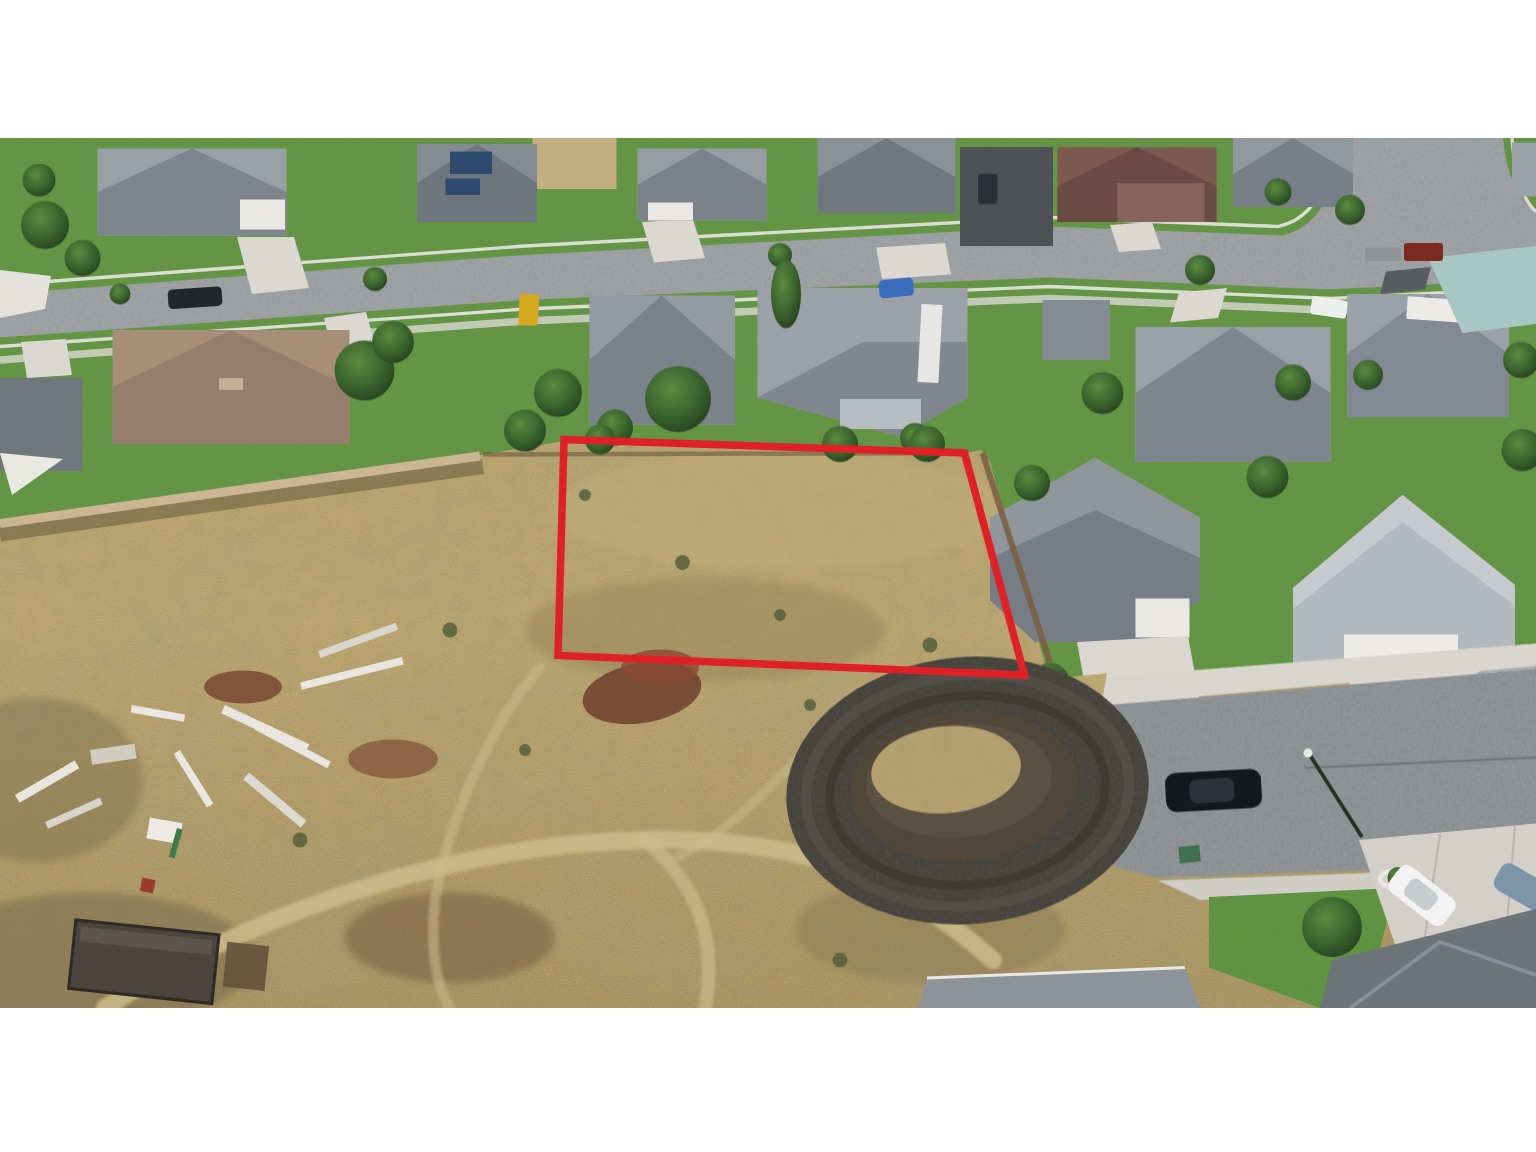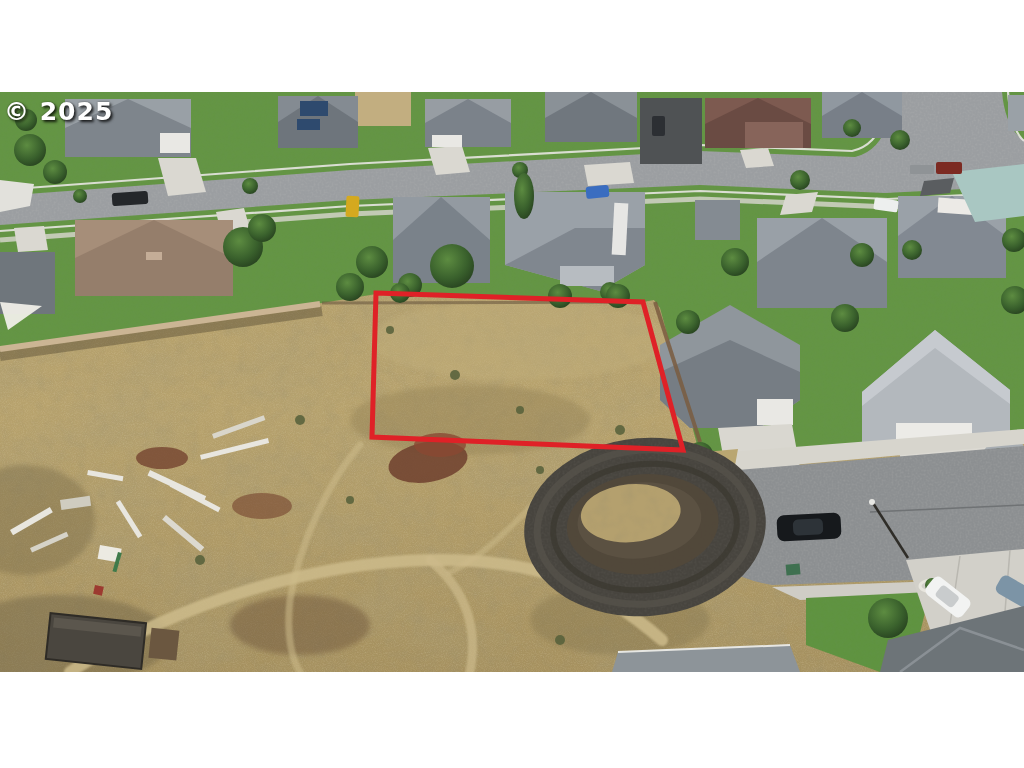--- a/index.html
+++ b/index.html
@@ -323,14 +323,13 @@
       </g>
     </g>
 
     <polygon fill="none" stroke-linejoin="miter" points="376,293 643,302 683,450 372,437" stroke="#df2127" stroke-width="5"></polygon>
   </g>
 
   <rect x="0" y="0" width="1024" height="92" fill="#ffffff"></rect>
   <rect x="0" y="672" width="1024" height="96" fill="#ffffff"></rect>
 </svg>
 
-<div id="watermark">© 2025</div>
 </div>
 
 </body></html>

